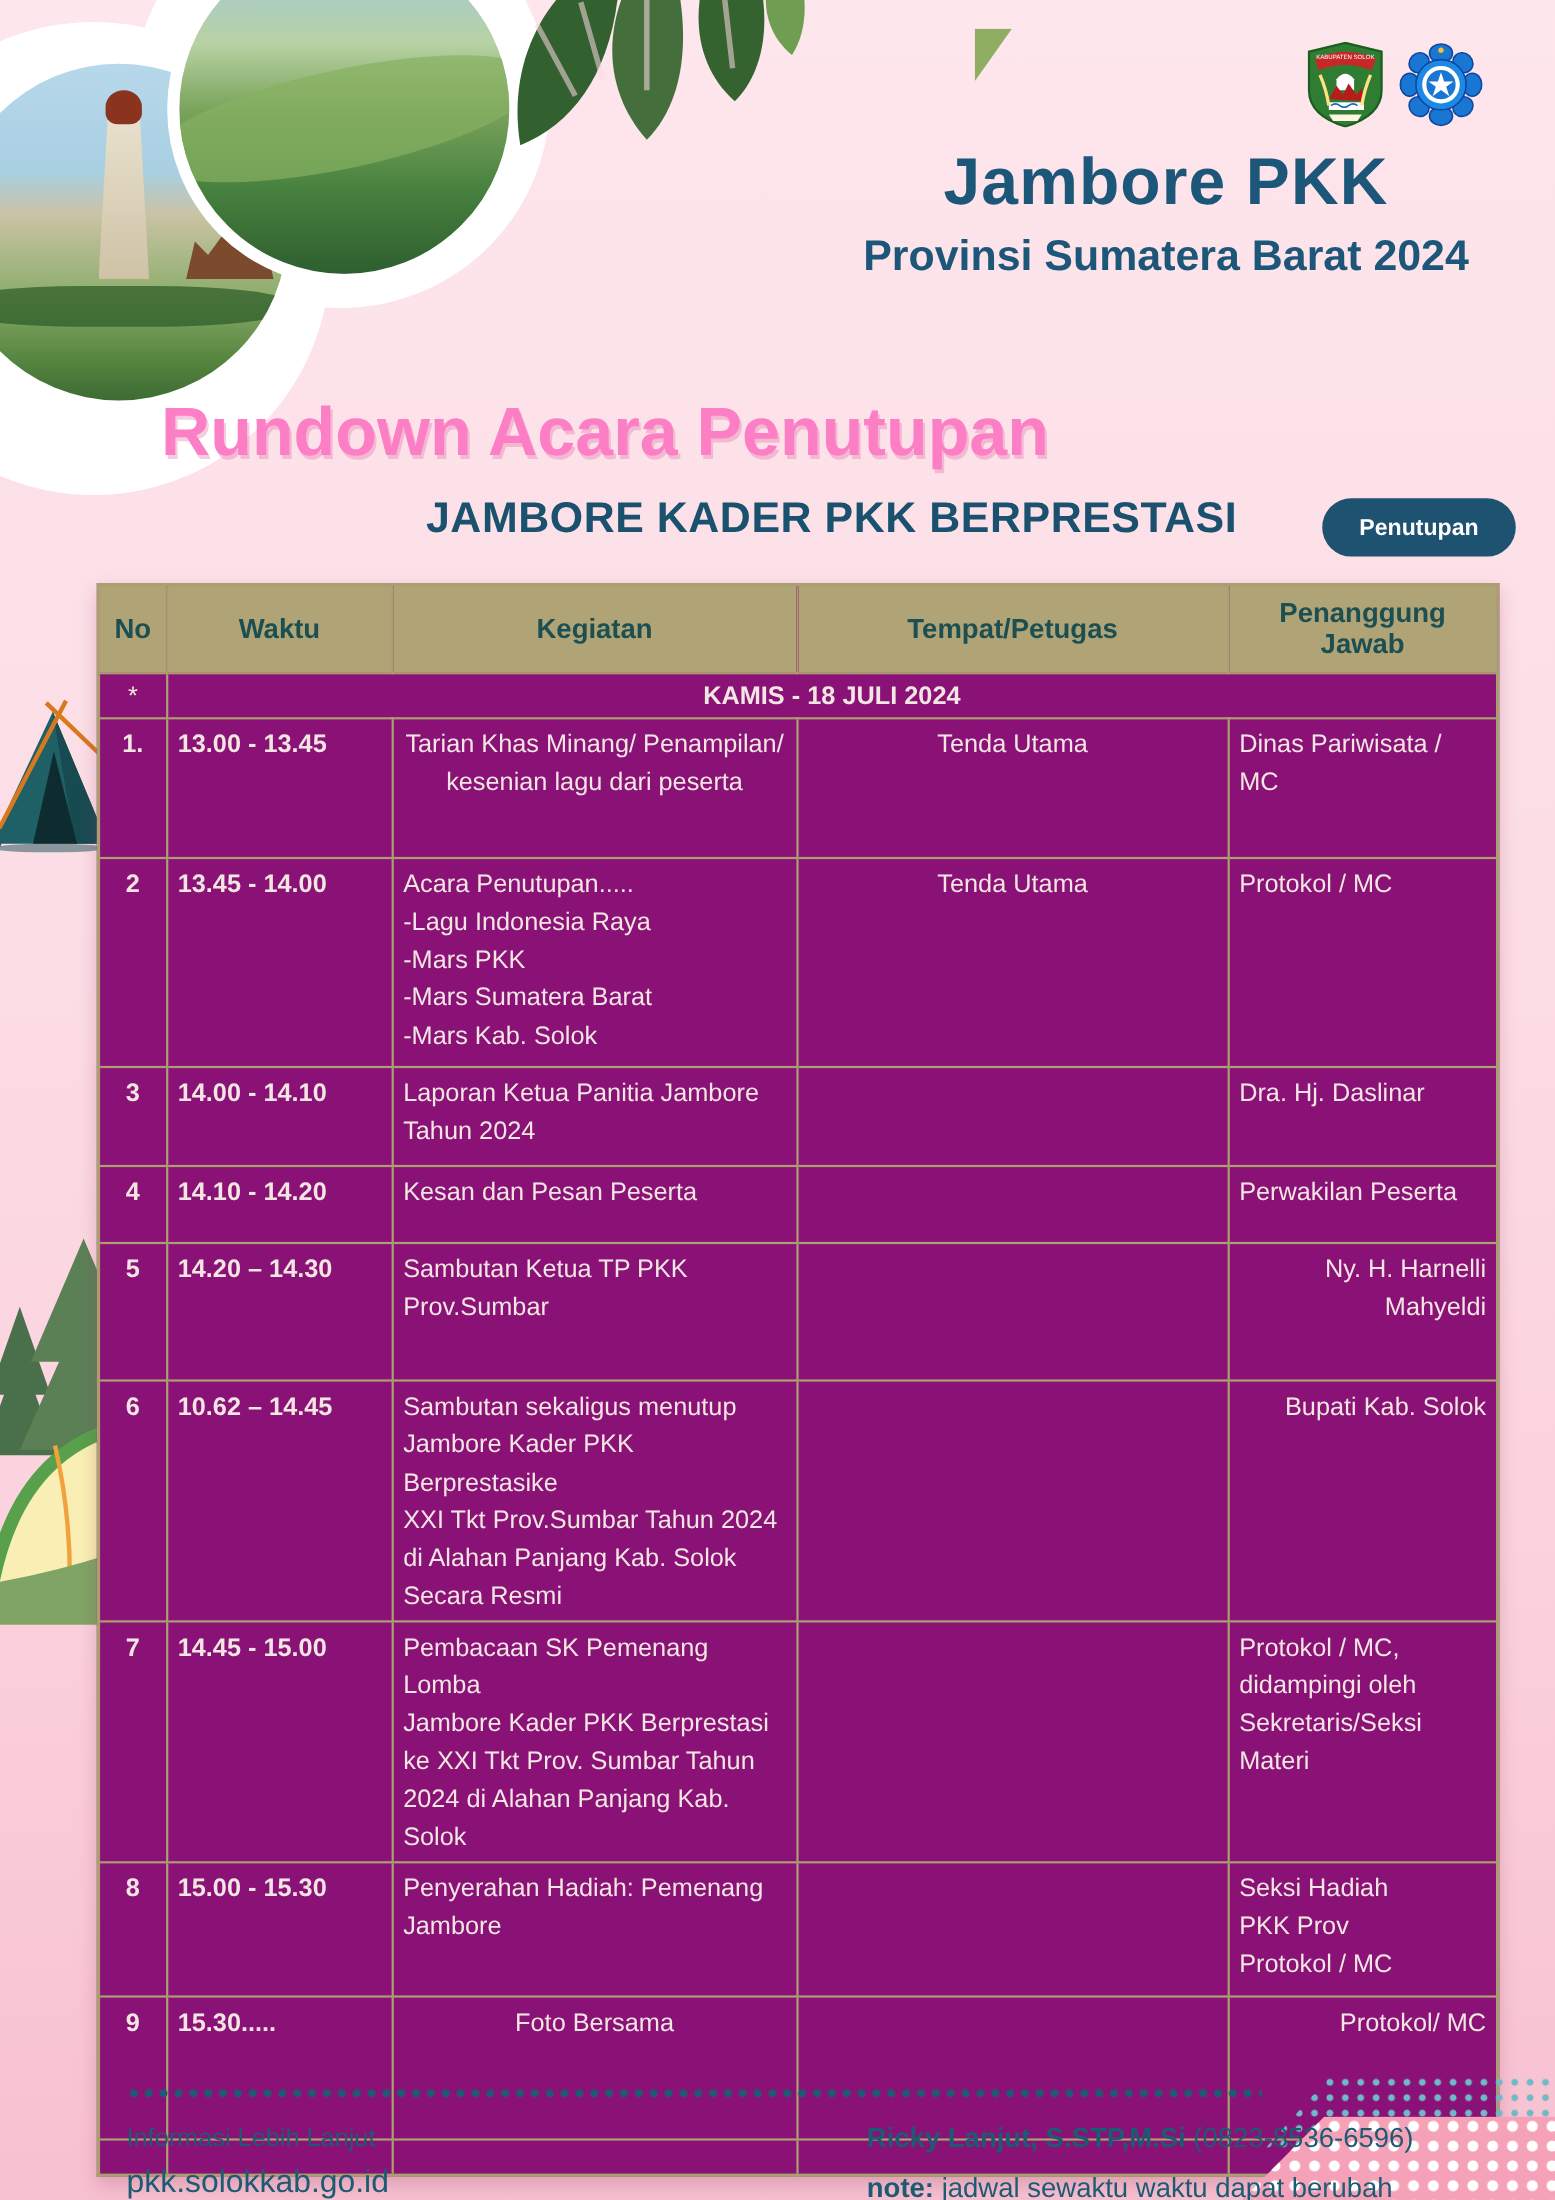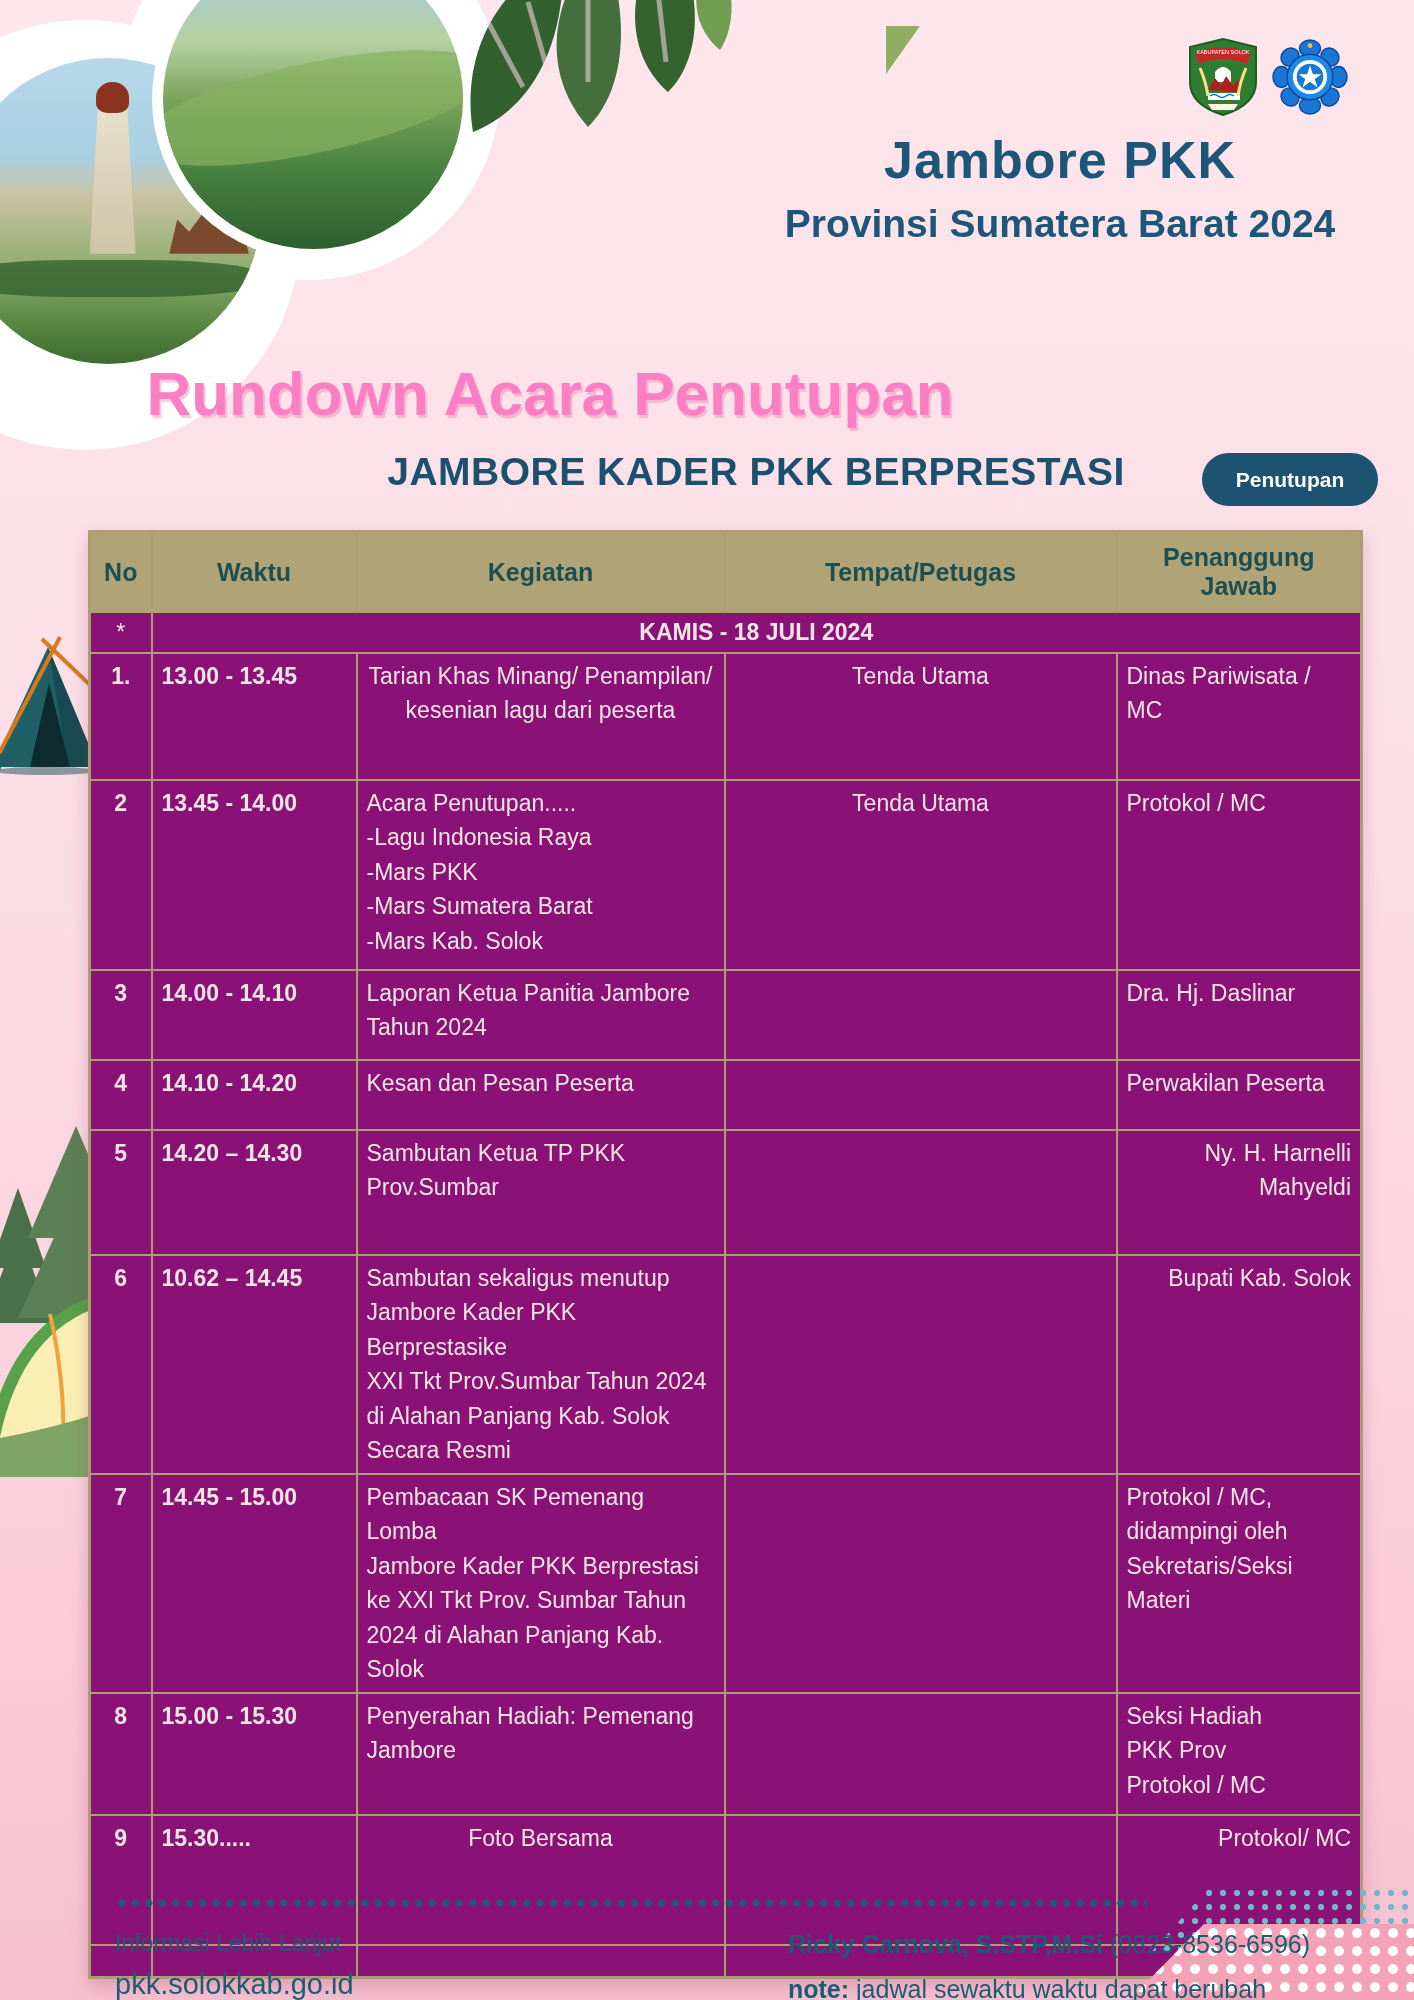--- a/index.html
+++ b/index.html
@@ -43,21 +43,21 @@
     background:#86b061; transform:rotate(-12deg); border-radius:50%; opacity:.7;
   }
   
   .leaves { position:absolute; left:428px; top:-8px; }
   .leaf-tip { position:absolute; left:886px; top:26px; width:34px; height:48px;
     background:#8fae62; clip-path:polygon(0 0,100% 0,0 100%); }
   
   .logos { position:absolute; left:1188px; top:38px; display:flex; gap:14px; }
   
   .head-title-wrap { position:absolute; left:740px; top:130px; width:640px; text-align:center; }
-  .head-title { font-size:52px; font-weight:bold; color:#1c5679; letter-spacing:1px; }
+  .head-title { font-size:60px; font-weight:bold; color:#1c5679; letter-spacing:1px; }
   .head-subtitle { font-size:39px; font-weight:bold; color:#1c5679; margin-top:12px; }
   .rundown-title {
     position:absolute; left:145px; top:358px; width:810px; text-align:center;
     font-size:62px; font-weight:bold; color:#fc7ec5;
     text-shadow:2px 3px 0 rgba(226,110,170,.35);
   }
   .rundown-subtitle {
     position:absolute; left:322px; top:450px; width:868px; text-align:center;
     font-size:39px; font-weight:bold; color:#1a516e; letter-spacing:.5px;
   }
@@ -325,17 +325,17 @@
 
   <div class="halftone-teal"></div>
   <div class="halftone-white"></div>
   <div class="dots-line"></div>
 
   <div class="footer-left">
     <div class="info-title">Informasi Lebih Lanjut</div>
     <div class="website">pkk.solokkab.go.id</div>
   </div>
   <div class="footer-right">
-    <div class="contact"><b>Ricky Carnova, S.STP,M.Si</b><span> (0823-8536-6596)</span></div>
+    <div class="contact"><b>Ricky Lanjut, S.STP,M.Si</b><span> (0823-8536-6596)</span></div>
     <div class="note"><b>note:</b><span> jadwal sewaktu waktu dapat berubah</span></div>
   </div>
 
 </div>
 
 </body></html>

